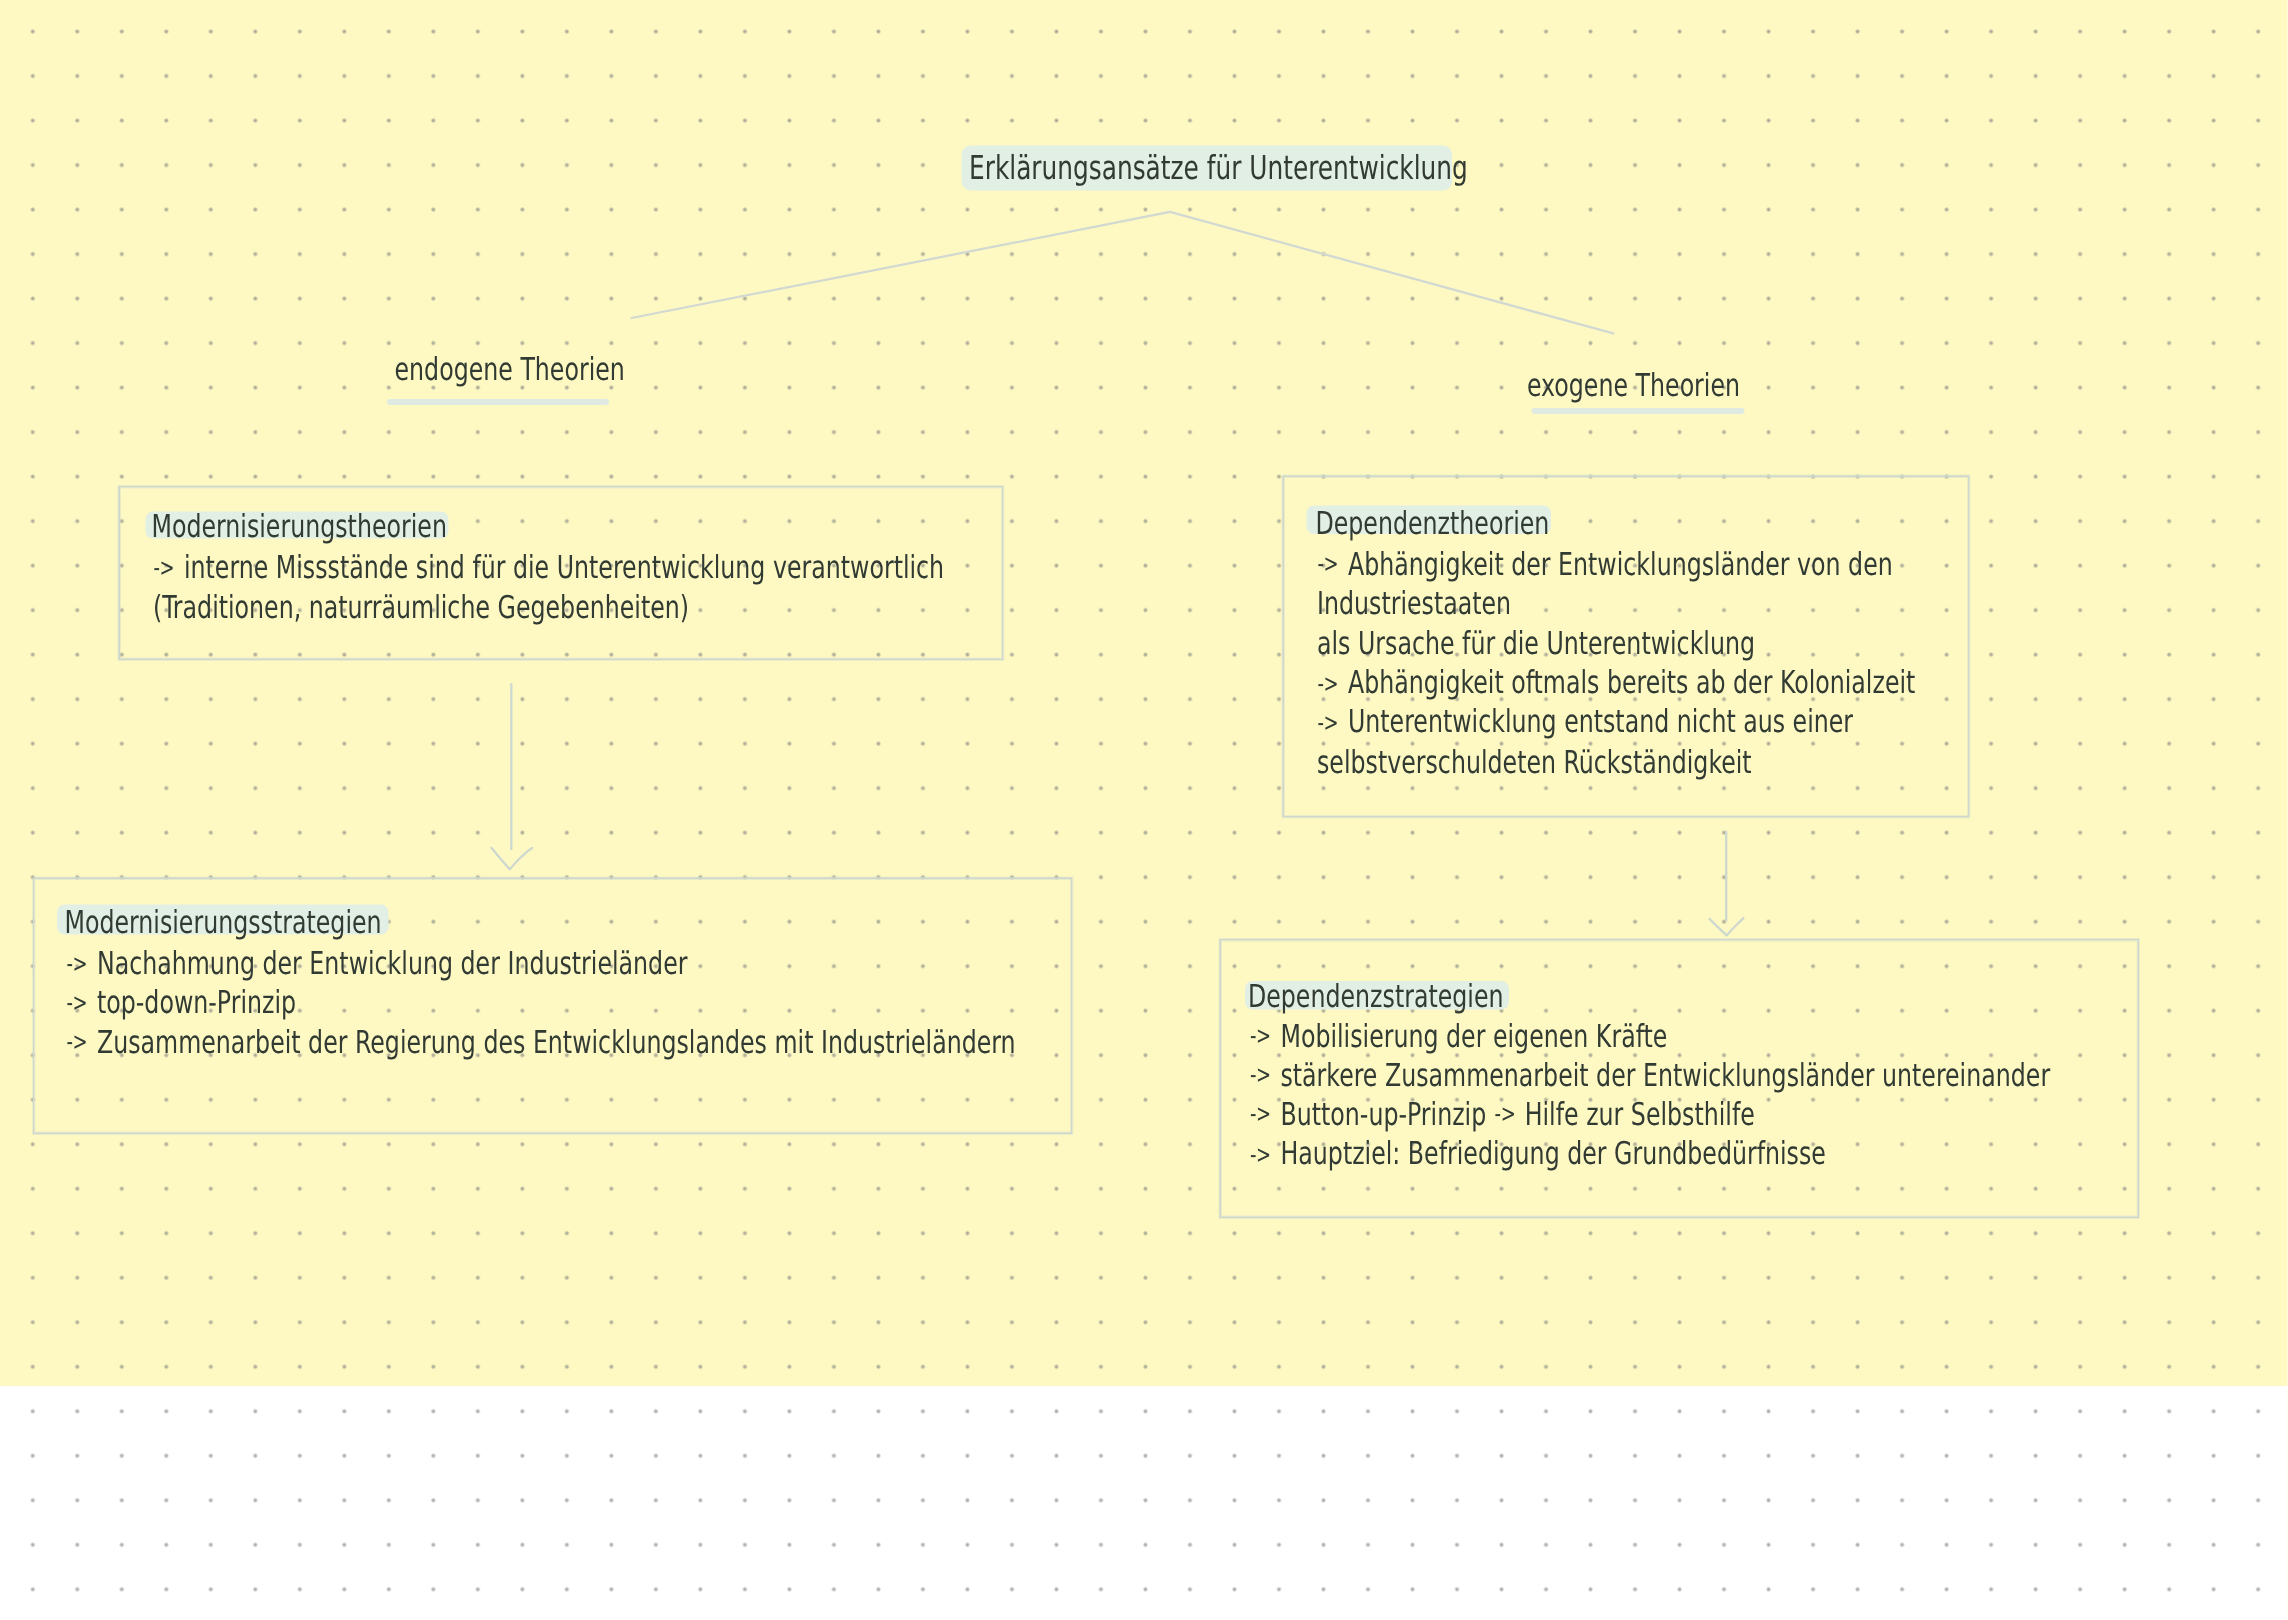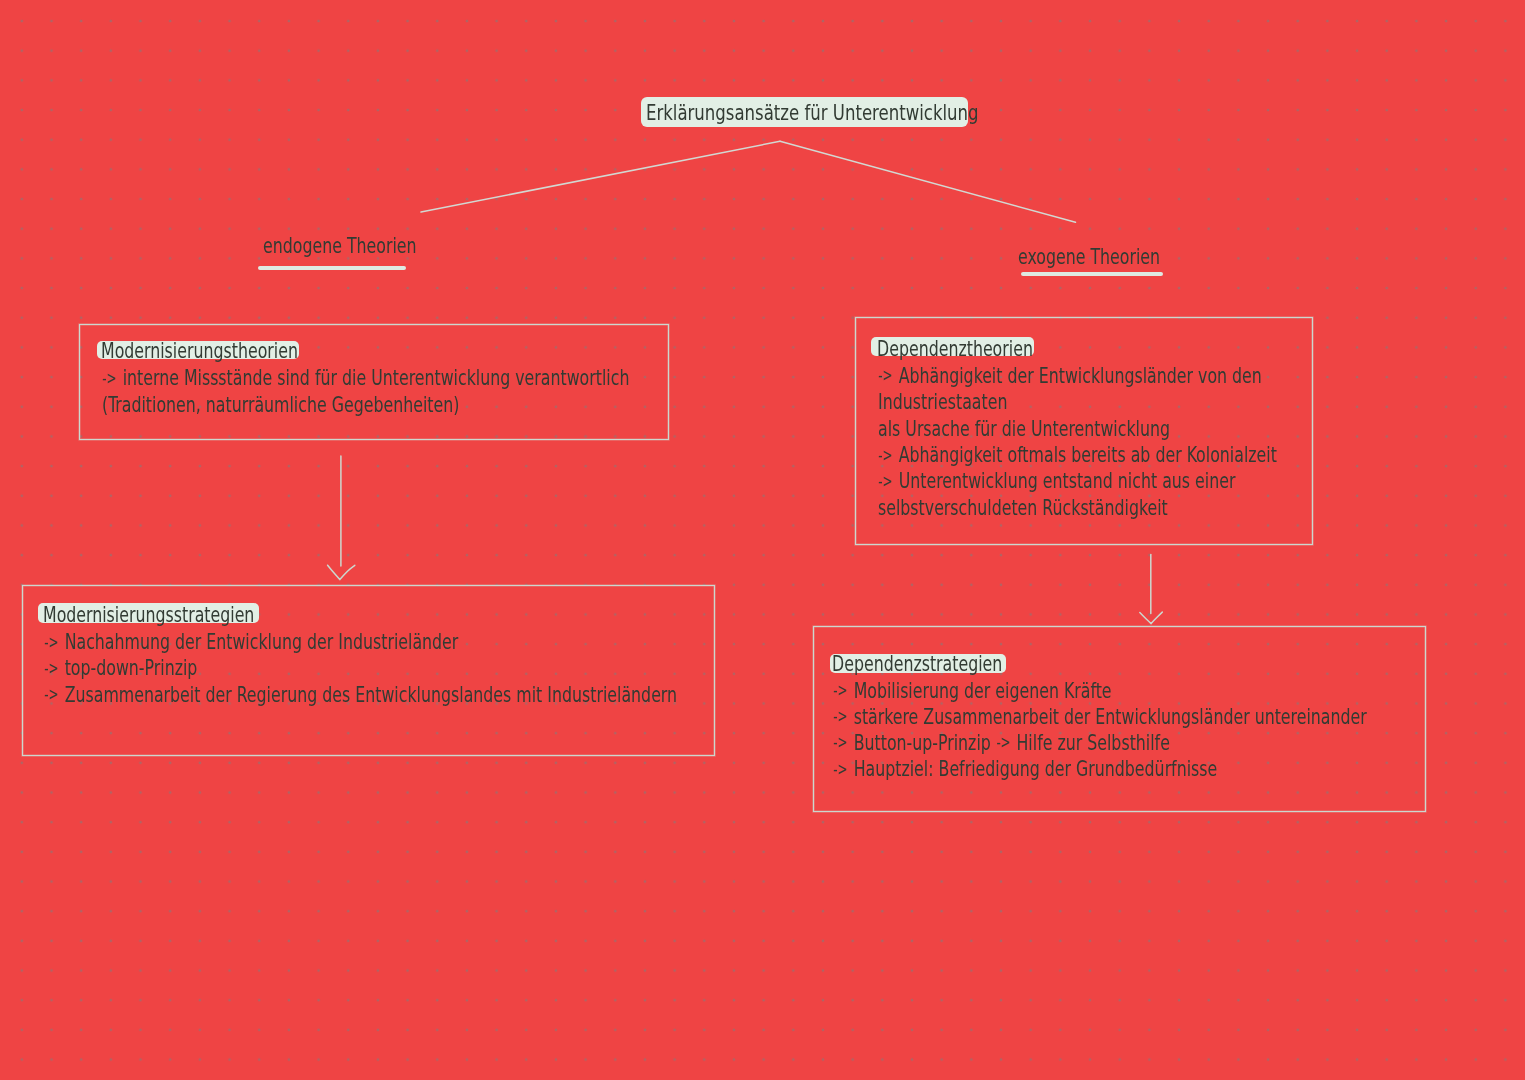--- a/index.html
+++ b/index.html
@@ -1,19 +1,19 @@
 <!DOCTYPE html>
 <html><head>
 <meta charset="utf-8">
 <title>Erklärungsansätze für Unterentwicklung</title>
 <style>
   html,body{margin:0;padding:0;background:#ffffff;}
   body{width:1525px;height:1080px;overflow:hidden;
        font-family:"DejaVu Sans",sans-serif;font-stretch:condensed;}
-  #stage{position:relative;width:1525px;height:1080px;background:#ef4444;}
+  #stage{position:relative;width:1525px;height:924px;background:#fef9c3;}
 
   
   .grid{position:absolute;left:0;top:0;width:1525px;height:1080px;
     background-image:radial-gradient(circle at center,
         rgba(125,125,125,0.68) 0px, rgba(125,125,125,0.52) 0.85px,
         rgba(125,125,125,0.0) 1.75px);
     background-size:29.68px 29.68px;
     background-position:7.0px 6.2px;}
 
   svg.lines{position:absolute;left:0;top:0;width:1525px;height:1080px;overflow:visible;}

